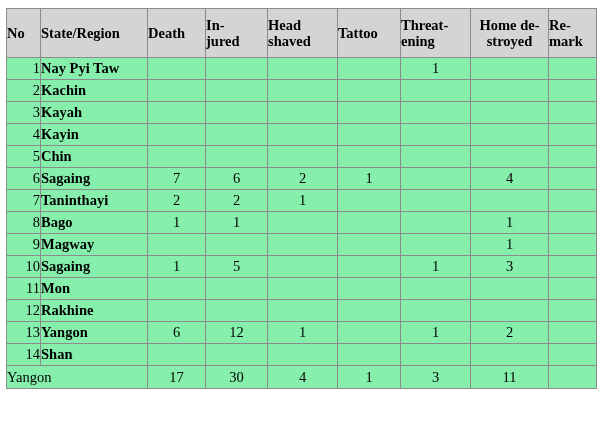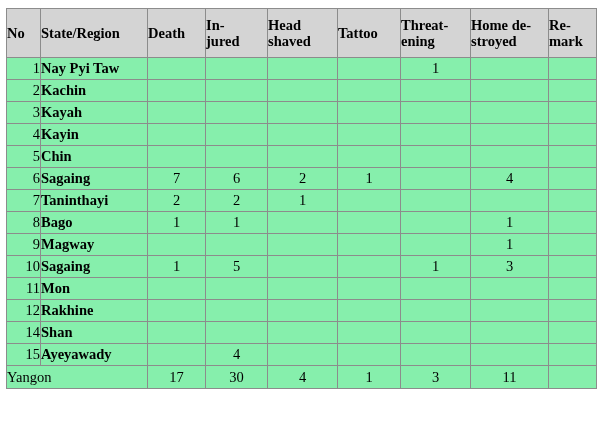--- a/index.html
+++ b/index.html
@@ -42,21 +42,21 @@
     height: 48px;
     vertical-align: middle;
   }
   th.h-no { text-align: left; }
   th.h-state { text-align: left; }
   th.h-death { text-align: left; }
   th.h-injured { text-align: left; }
   th.h-head { text-align: left; }
   th.h-tattoo { text-align: left; }
   th.h-threat { text-align: left; }
-  th.h-home { text-align: left; }
+  th.h-home { text-align: center; }
   th.h-remark { text-align: left; }
 
   tbody td {
     height: 21px;
   }
   td.c-no {
     text-align: right;
     padding-right: 5px;
   }
   td.c-state {
@@ -273,35 +273,35 @@
         <td class="c-state">Rakhine</td>
         <td class="c-num"></td>
         <td class="c-num"></td>
         <td class="c-num"></td>
         <td class="c-num"></td>
         <td class="c-num"></td>
         <td class="c-num"></td>
         <td class="c-num"></td>
       </tr>
       <tr>
+        <td class="c-no">13</td>
+        <td class="c-state">Yangon</td>
+        <td class="c-num">6</td>
+        <td class="c-num">12</td>
+        <td class="c-num">1</td>
+        <td class="c-num"></td>
+        <td class="c-num">1</td>
+        <td class="c-num">2</td>
+        <td class="c-num"></td>
+      </tr>
+      <tr>
         <td class="c-no">14</td>
         <td class="c-state">Shan</td>
         <td class="c-num"></td>
         <td class="c-num"></td>
-        <td class="c-num"></td>
-        <td class="c-num"></td>
-        <td class="c-num"></td>
-        <td class="c-num"></td>
-        <td class="c-num"></td>
-      </tr>
-      <tr>
-        <td class="c-no">15</td>
-        <td class="c-state">Ayeyawady</td>
-        <td class="c-num"></td>
-        <td class="c-num">4</td>
         <td class="c-num"></td>
         <td class="c-num"></td>
         <td class="c-num"></td>
         <td class="c-num"></td>
         <td class="c-num"></td>
       </tr>
     </tbody>
     <tfoot>
       <tr>
         <td class="t-label" colspan="2">Yangon</td>

